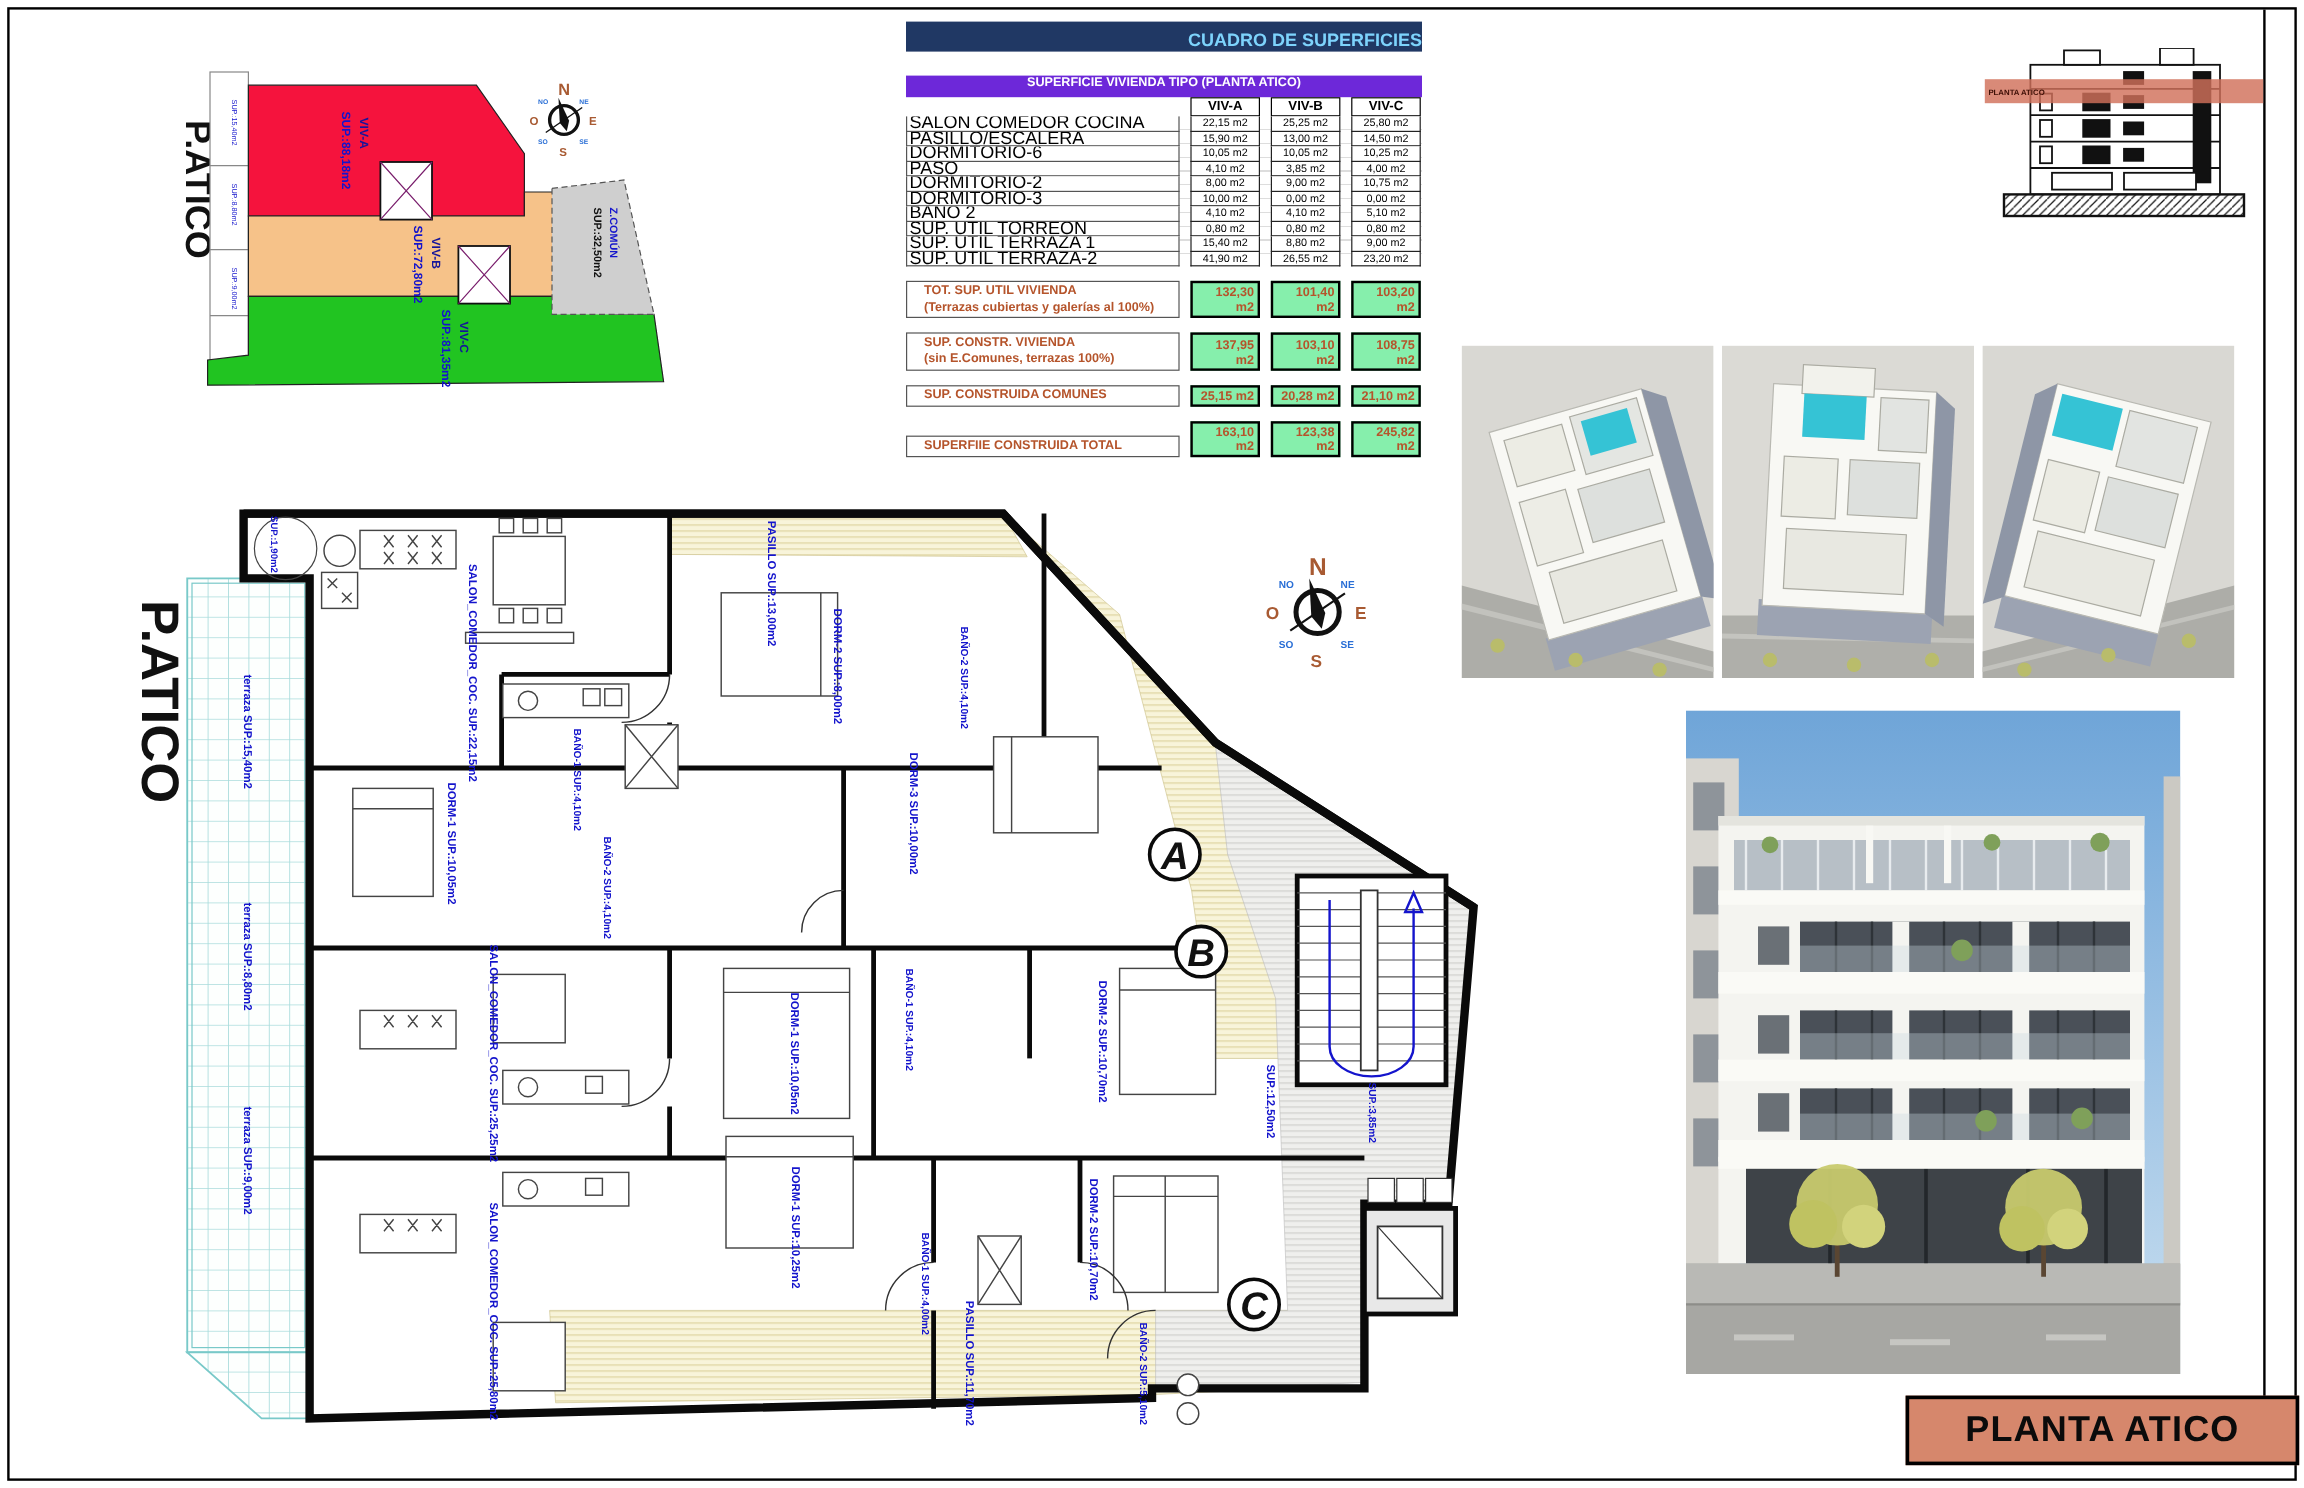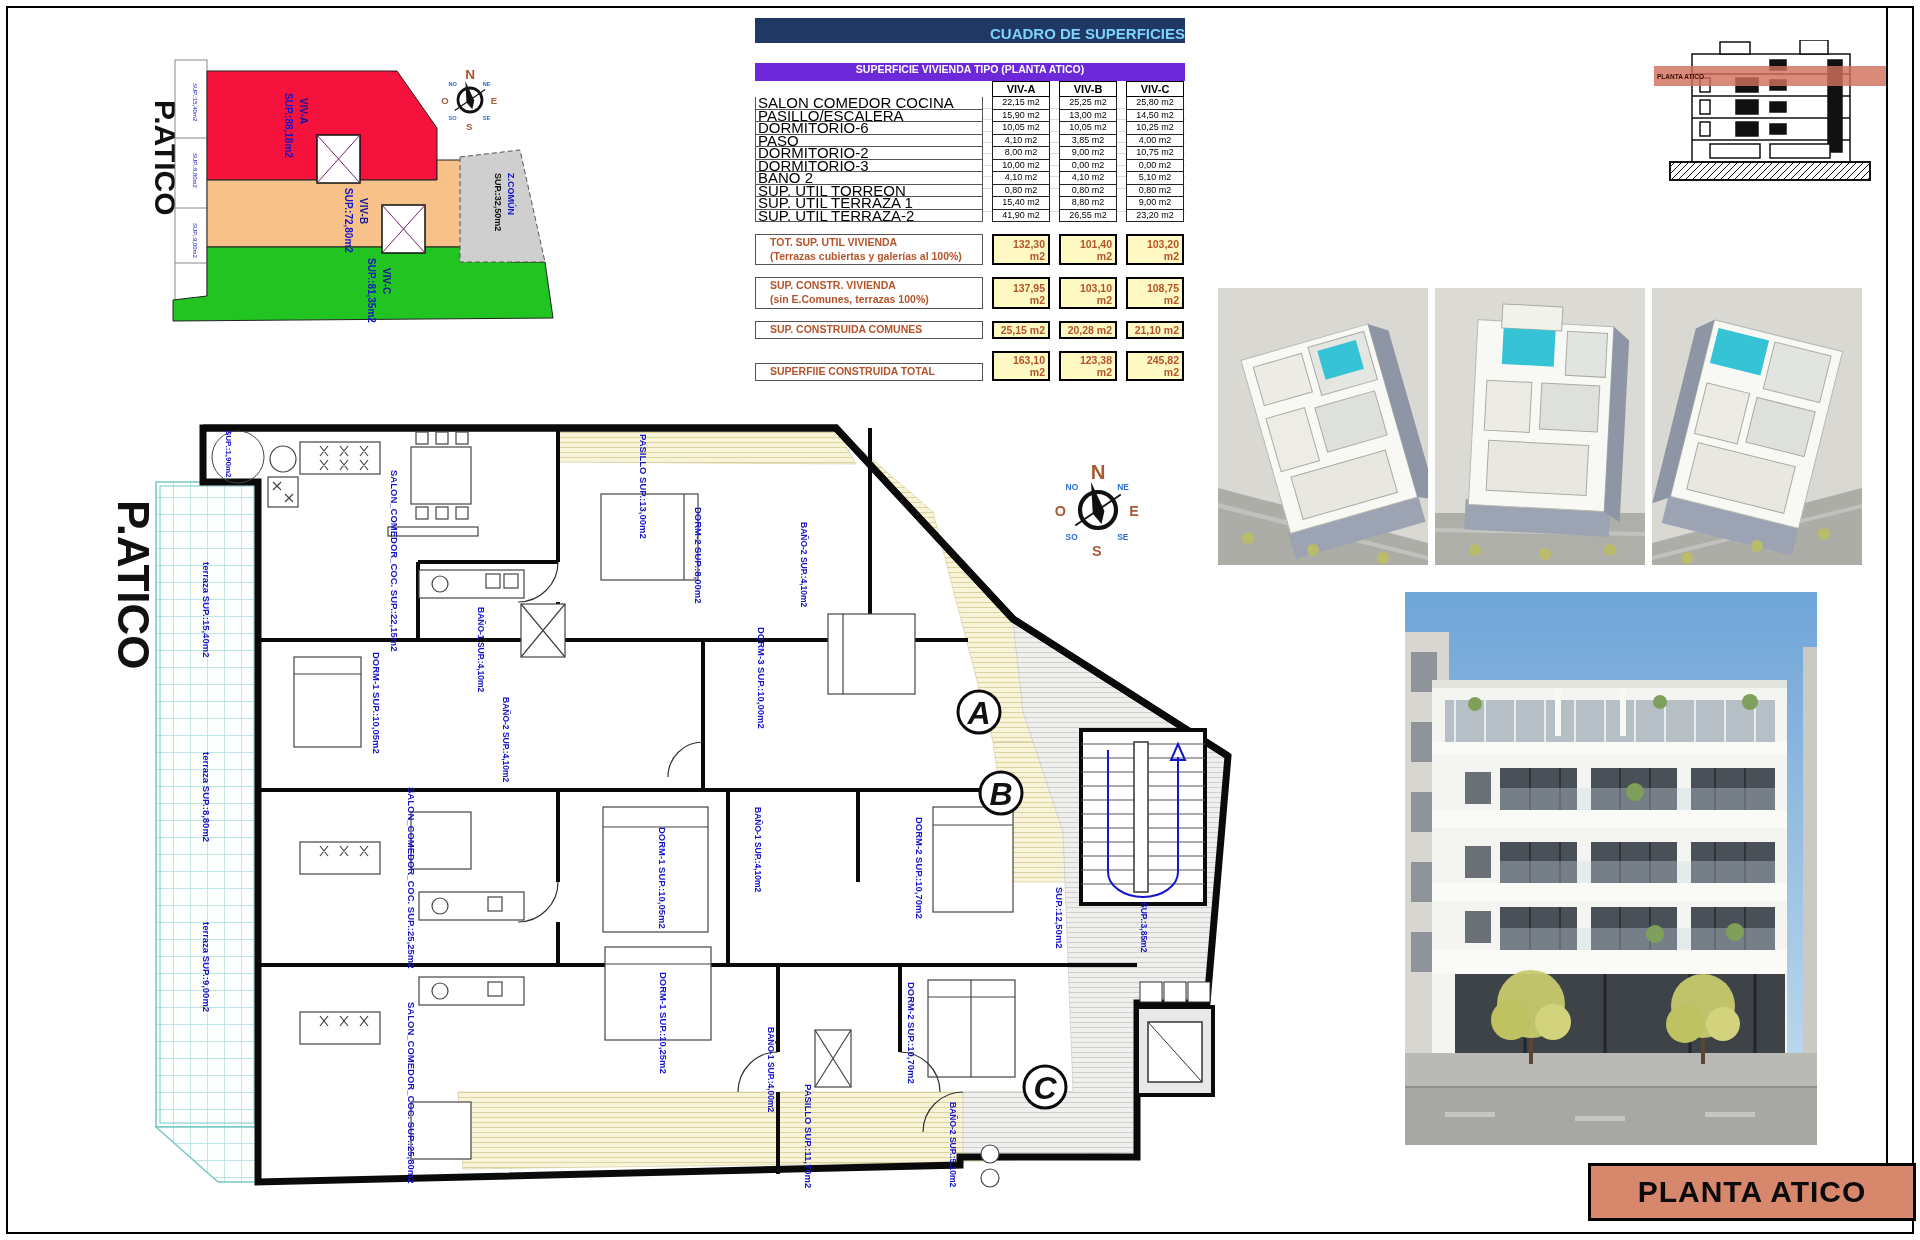--- a/index.html
+++ b/index.html
@@ -13,21 +13,21 @@
   .t-head2{background:#6d28d9;color:#fff;font-weight:bold;font-size:10.5px;text-align:center;padding:0 0 6px;margin-top:20px;}
   .t-body{background:repeating-linear-gradient(to bottom,transparent 0 10.5px,#ddd 10.5px 11.5px);}
   .tr{display:grid;grid-template-columns:228px 58px 58px 58px;column-gap:9px;}
   .tr .tl{border:1px solid #555;border-top:none;font-size:15px;line-height:11.5px;height:11.5px;padding:0 2px;background:#fff;white-space:nowrap;overflow:hidden;}
   .tr .tv{border:1px solid #222;border-top:none;font-size:9px;line-height:11.5px;height:11.5px;text-align:center;padding:0 3px;background:#fff;white-space:nowrap;}
   .tr.colhead .tl{border:none;background:transparent;}
   .tr.colhead .tv{border:1.5px solid #000;font-weight:bold;font-size:11px;text-align:center;height:14px;line-height:14px;}
   .gap{height:11px;}
   .sumrow{display:grid;grid-template-columns:228px 58px 58px 58px;column-gap:9px;margin-top:1px;}
   .sumlab{color:#B5542B;font-weight:bold;font-size:10.5px;line-height:1.3;align-self:end;background:#fff;border:1px solid #555;padding:1px 14px;}
-  .sumval{border:2px solid #000;color:#B5542B;font-weight:bold;font-size:10.5px;text-align:right;padding:1px 3px;display:flex;align-items:flex-end;justify-content:flex-end;background:#fef9c3;}
+  .sumval{border:2px solid #000;color:#B5542B;font-weight:bold;font-size:10.5px;text-align:right;padding:1px 3px;display:flex;align-items:flex-end;justify-content:flex-end;background:#86efac;}
 
   
   .titleblock{position:absolute;left:1588px;top:1163px;width:322px;height:52px;background:#D6876C;border:3px solid #000;display:flex;align-items:center;justify-content:center;}
   .titleblock span{font-weight:bold;font-size:30px;letter-spacing:1px;color:#0b0b0b;font-family:"Liberation Sans",sans-serif;}
 
   .renders{position:absolute;left:1218px;top:288px;display:flex;gap:7px;}
   svg text{font-family:"Liberation Sans",sans-serif;}
   .cadblue{fill:#1414CC;}
 </style>
 </head>

